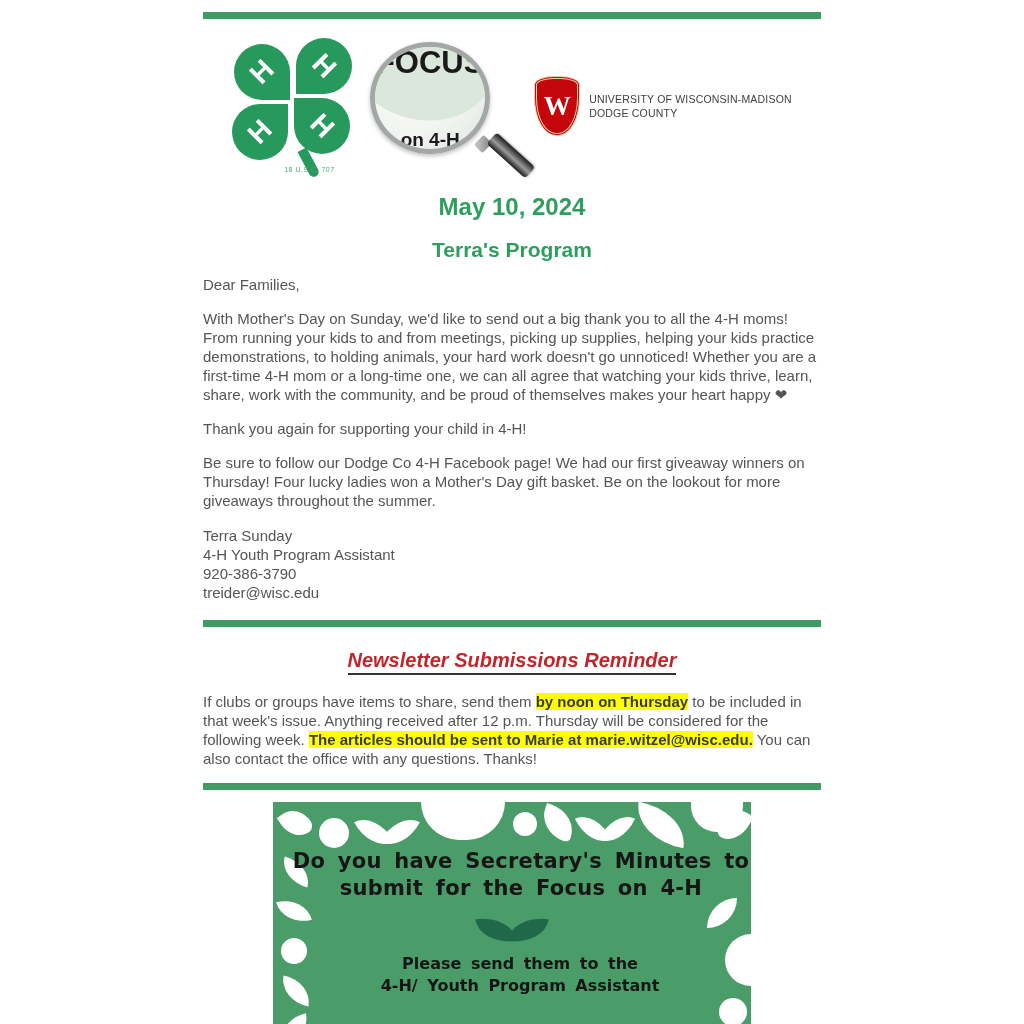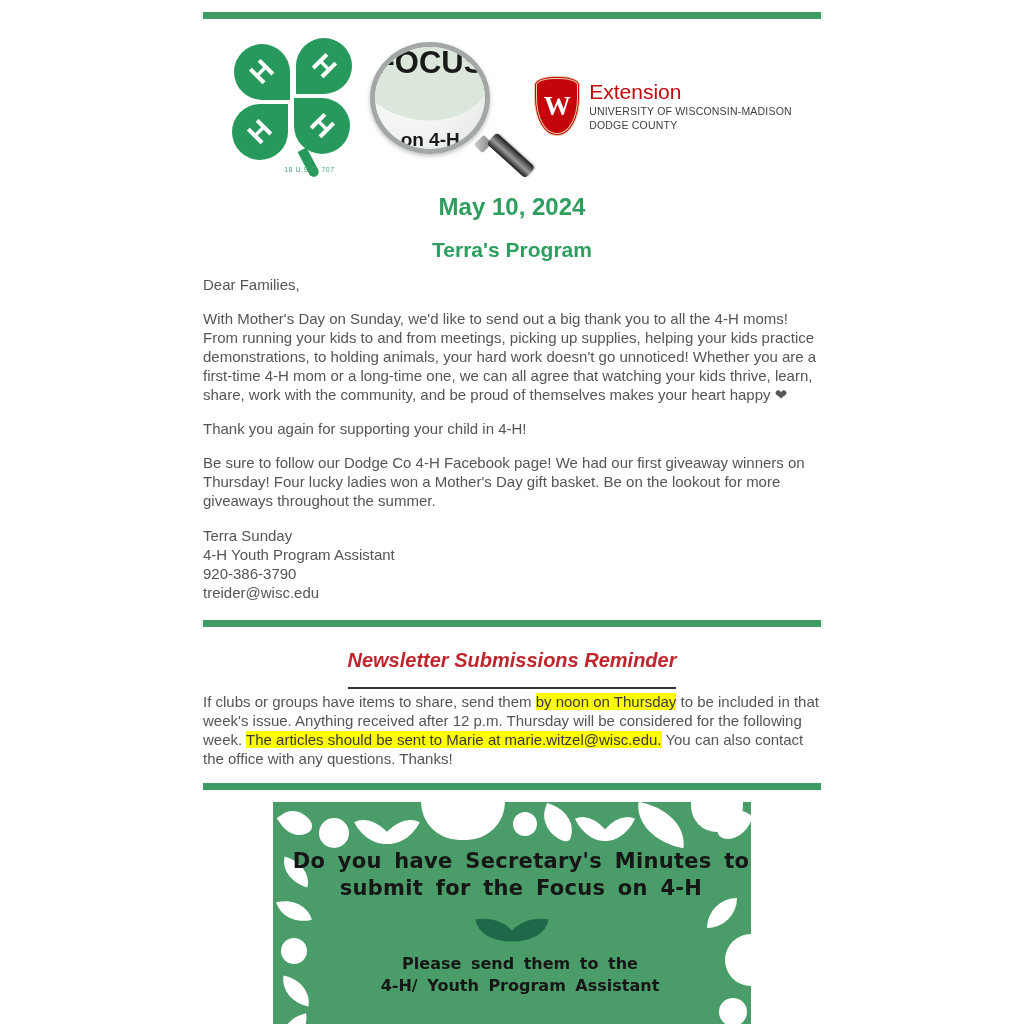--- a/index.html
+++ b/index.html
@@ -65,24 +65,24 @@
 
   .body-text { color:#555555; font-size:15px; line-height:19px; }
   .p-salutation { margin-top:14px; }
   .para { margin-top:15px; }
   .sig-block { margin-top:16px; }
 
   
   .reminder-heading { margin-top:22px; text-align:center; font-size:20px; line-height:22px; }
   .reminder-heading span {
     color:#c0252b; font-weight:bold; font-style:italic;
-    border-bottom:2px solid #333333; padding-bottom:16px;
+    border-bottom:2px solid #333333; padding-bottom:2px;
   }
   .reminder-para { margin-top:21px; }
-  .hl { background:#ffff00; font-weight:normal; color:#3a3a3a; }
+  .hl { background:#ffff00; font-weight:bold; color:#3a3a3a; }
 
   
   .graphic { position:relative; width:478px; height:260px; margin:12px auto 0; background:#4a9c68; overflow:hidden;
              font-family:"DejaVu Sans", sans-serif; }
   .shp { position:absolute; background:#ffffff; }
   .g-question { position:relative; margin-top:46px; text-align:center; color:#161616; font-size:21px; line-height:27px; font-weight:bold; word-spacing:5px; letter-spacing:0.3px;padding-left:18px; }
   .sprout { position:relative; margin-top:8px; display:flex; justify-content:center; align-items:flex-end; height:34px; }
   .sprout-leaf { width:38px; height:27px; background:#20684a; }
   .sprout-leaf.l { border-radius:0 100% 0 100%; transform:rotate(-8deg) translateX(3px); }
   .sprout-leaf.r { border-radius:100% 0 100% 0; transform:rotate(8deg) translateX(-3px); }
@@ -121,21 +121,20 @@
           <div class="focus-word">FOCUS</div>
           <div class="on4h-word">on 4-H</div>
         </div>
         <div class="ferrule"></div>
         <div class="handle"></div>
       </div>
 
       <div class="uw">
         <div class="crest">W</div>
         <div class="uw-lines">
-          <div class="ext-name">Extension</div>
           <div class="ext-univ">UNIVERSITY OF WISCONSIN-MADISON</div>
           <div class="ext-county">DODGE COUNTY</div>
         </div>
       </div>
 
     </div>
 
     <div class="date-heading">May 10, 2024</div>
     <div class="section-heading">Terra's Program</div>
 

